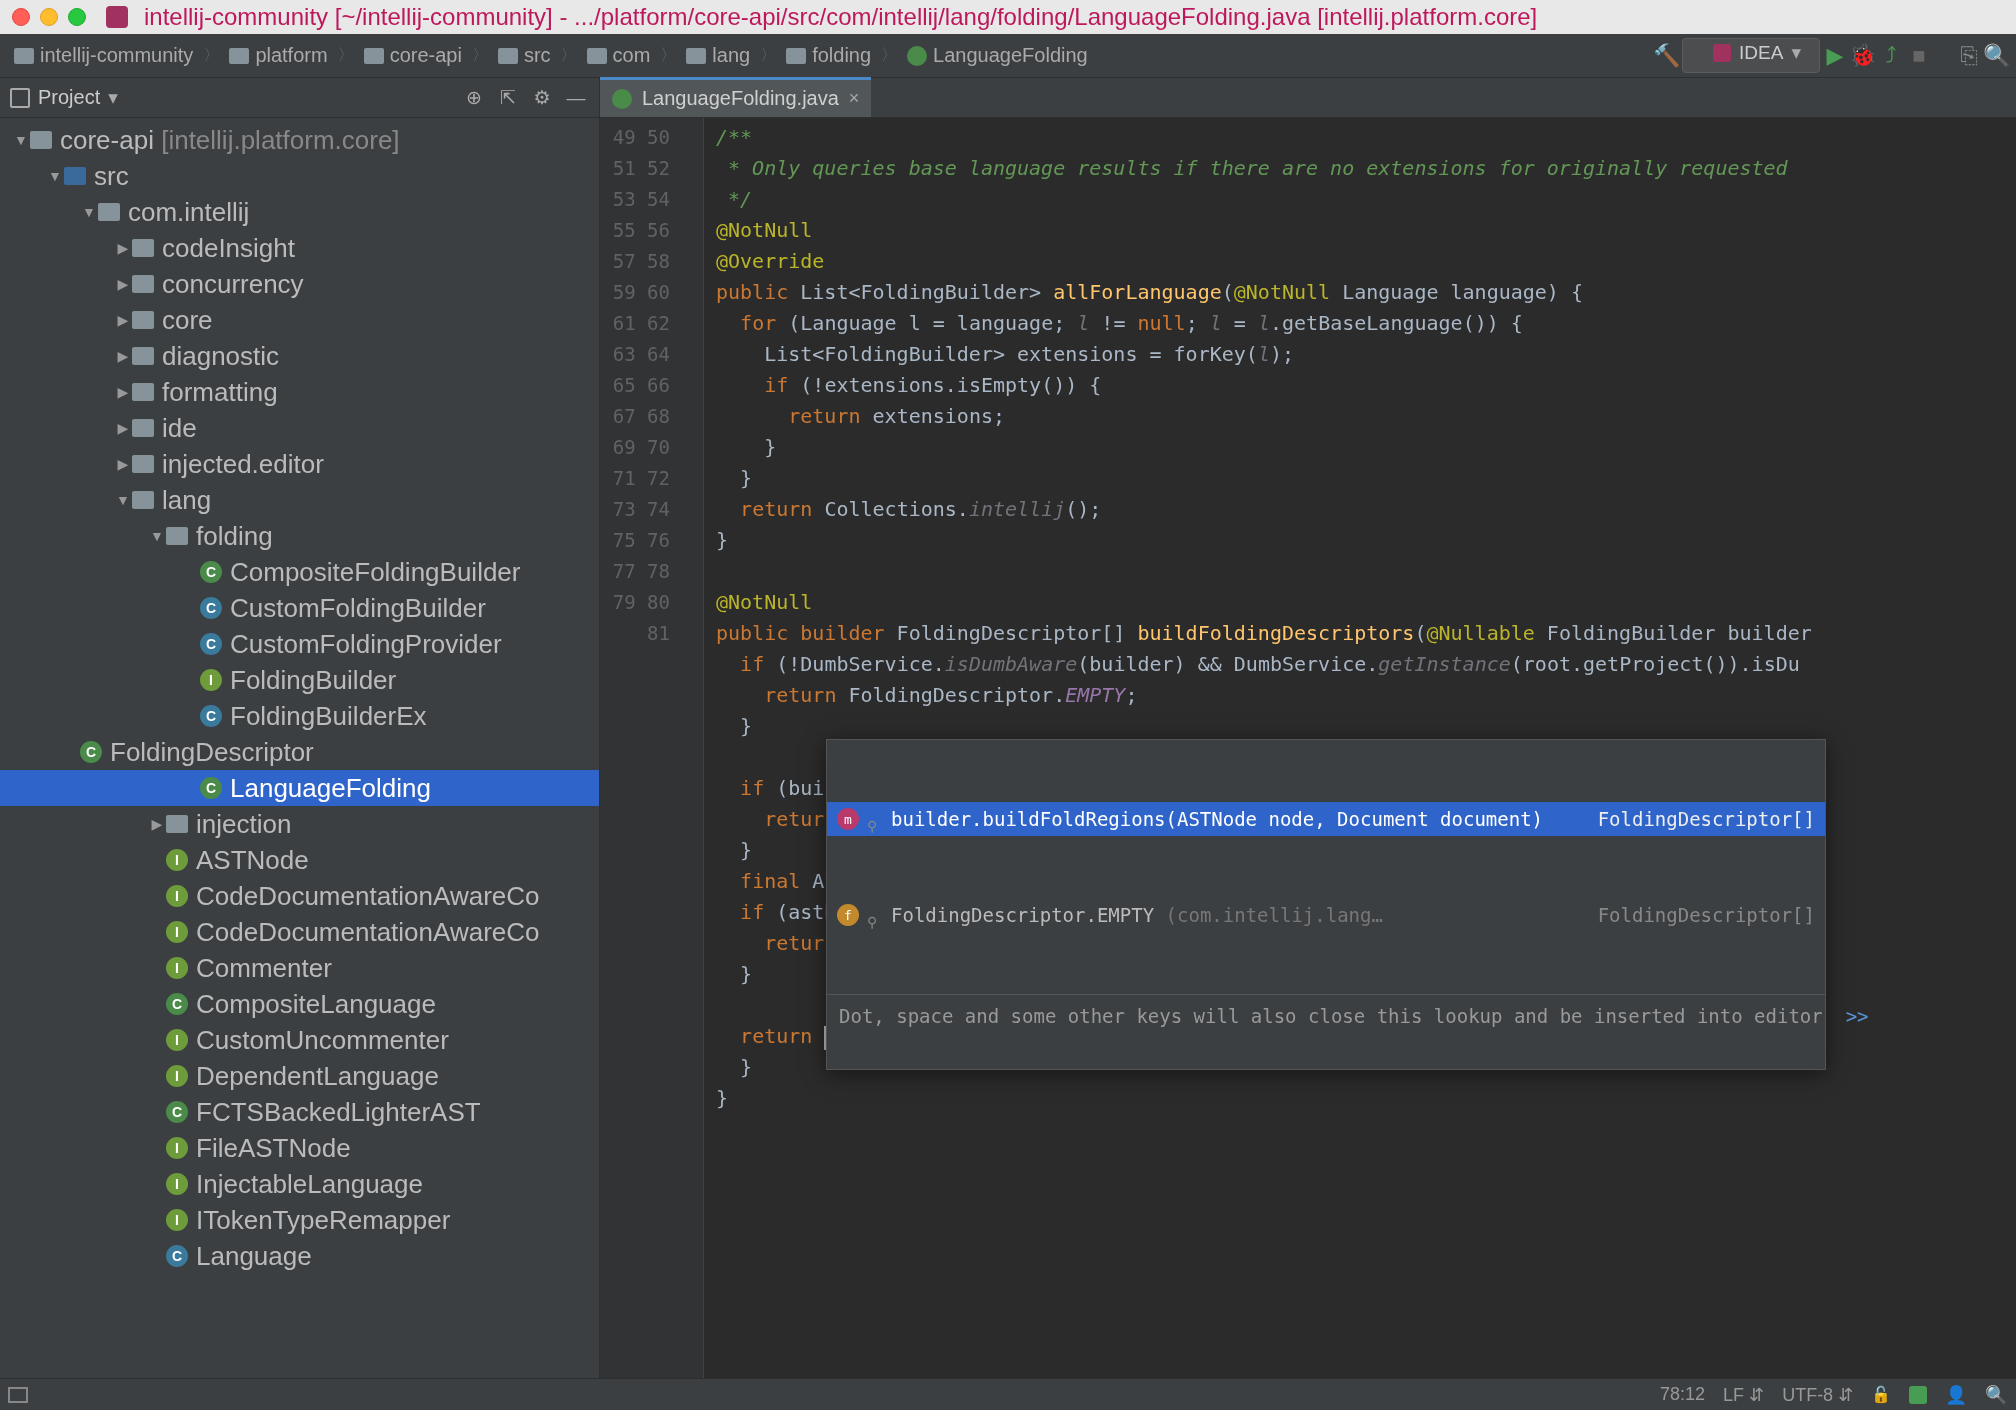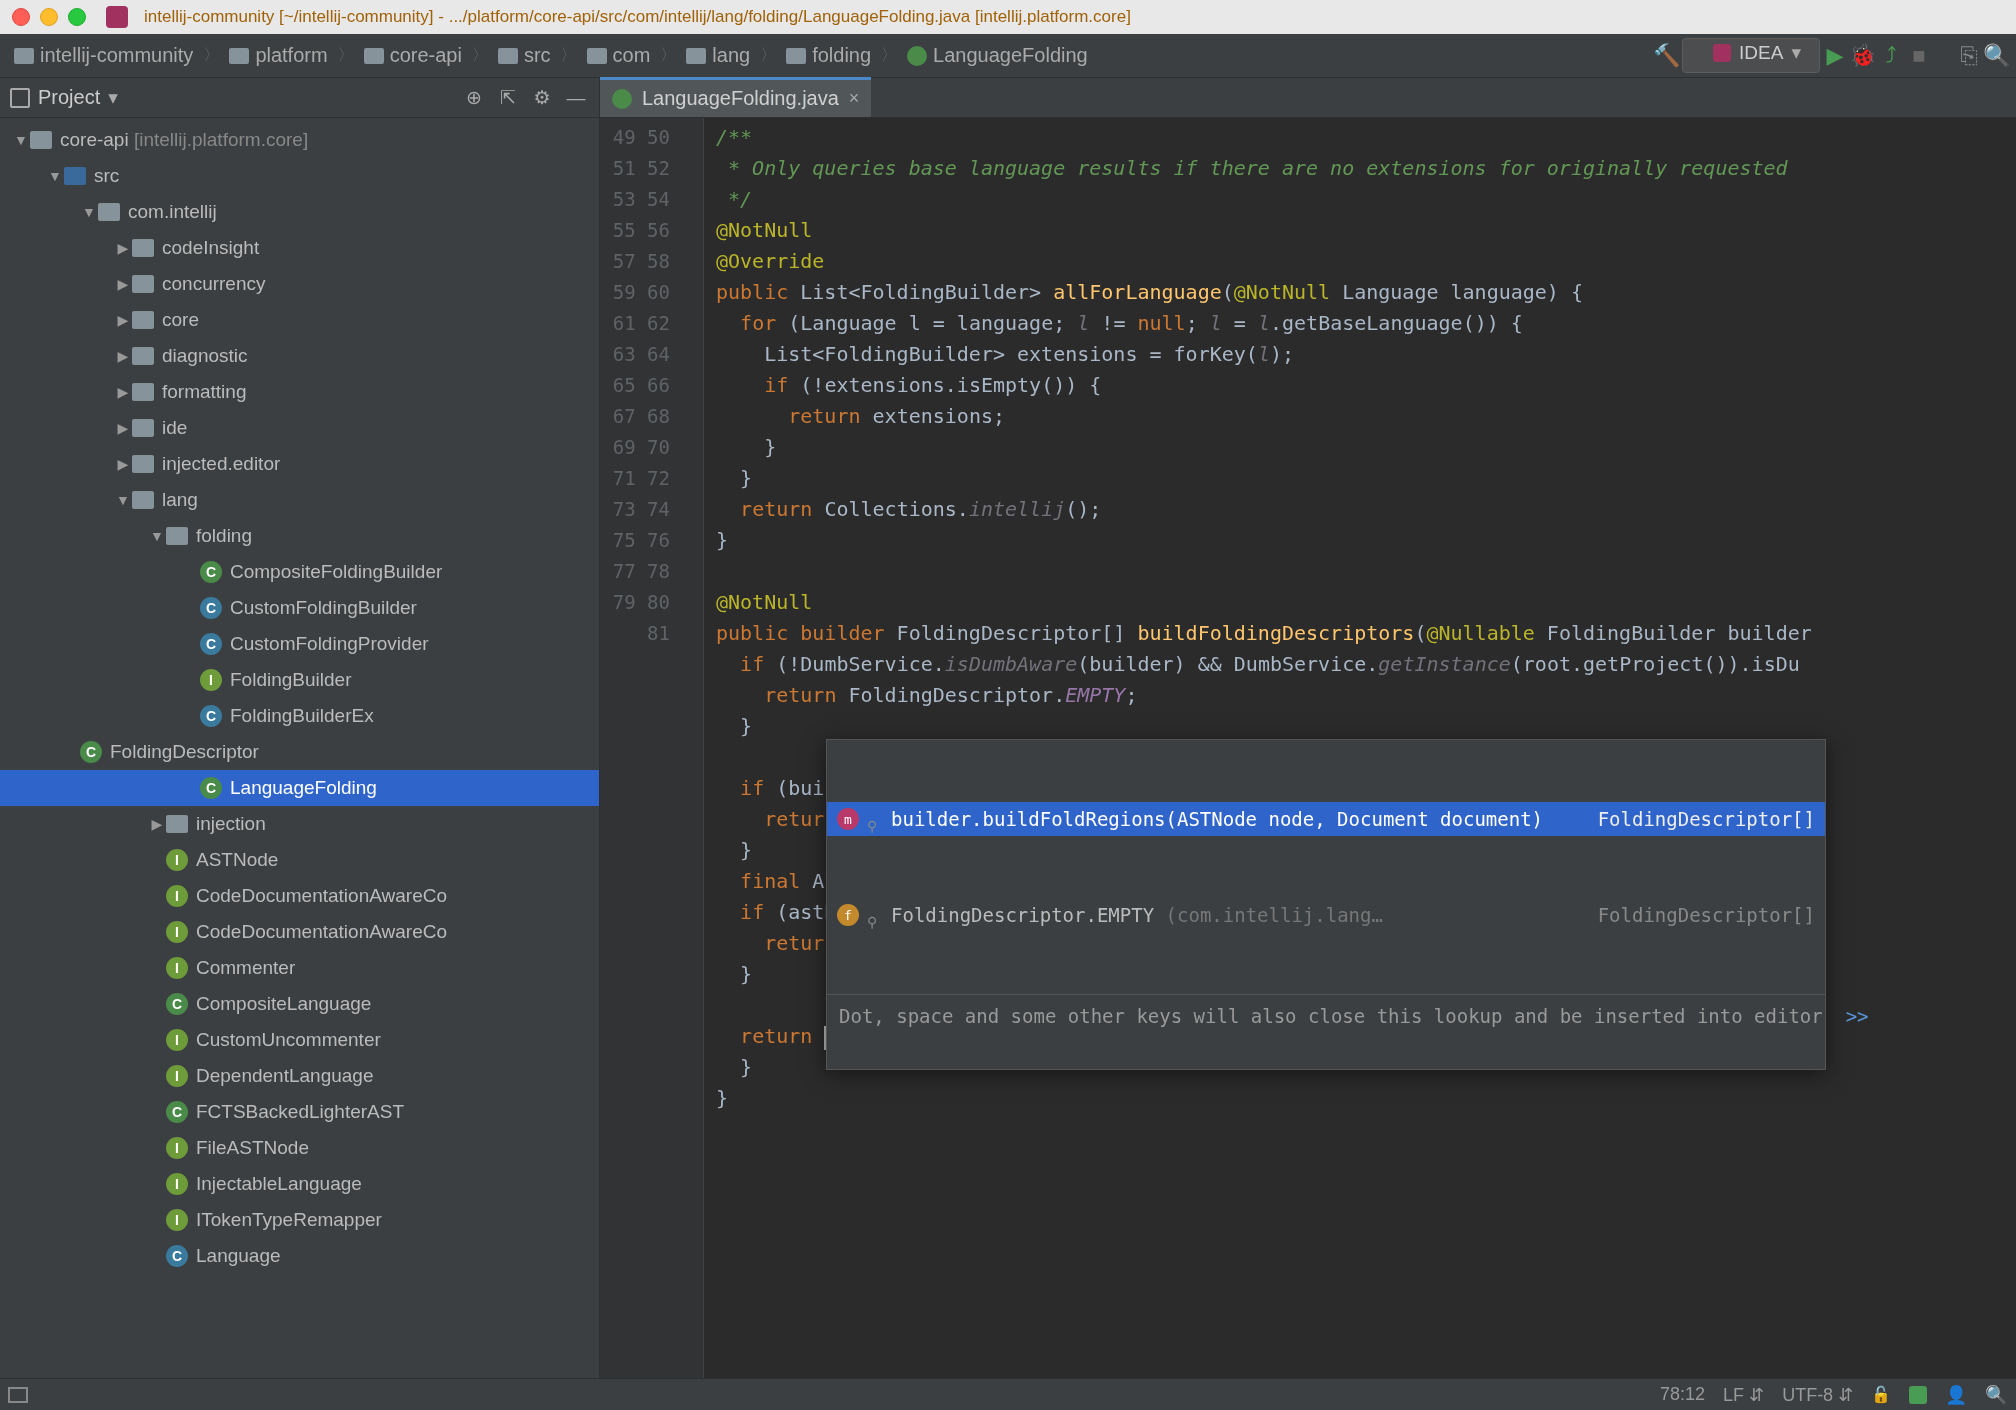--- a/index.html
+++ b/index.html
@@ -4,21 +4,21 @@
 <style>
   * { margin:0; padding:0; box-sizing:border-box; }
   html,body { width:2016px; height:1410px; background:#3c3f41; color:#bbbbbb; font-family:"Helvetica Neue",Arial,sans-serif; font-size:19px; overflow:hidden; }
   
   .titlebar { height:34px; background:#e8e8e8; display:flex; align-items:center; padding:0 12px; gap:10px; }
   .tl-dot { width:18px; height:18px; border-radius:50%; }
   .tl-red { background:#ff5f57; border:1px solid #e04640; }
   .tl-yel { background:#ffbd2e; border:1px solid #dfa023; }
   .tl-grn { background:#28c840; border:1px solid #1aad2f; }
   .app-icon { width:22px; height:22px; background:#a1315f; border-radius:4px; margin-left:10px; }
-  .title-text { color:#a16207; font-size:17px; margin-left:6px; }
+  .title-text { color:#be185d; font-size:24px; margin-left:6px; }
   
   .navbar { height:44px; background:#3c3f41; border-bottom:1px solid #2d2f30; display:flex; align-items:center; padding:0 6px; gap:2px; }
   .crumb { display:flex; align-items:center; gap:6px; padding:2px 8px; color:#aaaaaa; font-size:20px; }
   .crumb .folder-ic { width:20px; height:16px; background:#87939a; border-radius:2px; }
   .crumb .class-ic { width:20px; height:20px; background:#4a8b4a; border-radius:50%; }
   .crumb-sep { color:#666; font-size:16px; }
   .nav-spacer { flex:1; }
   .nav-btn { width:26px; height:26px; display:flex; align-items:center; justify-content:center; }
   .nav-ic { font-size:22px; }
   .idea-box { background:#4b4d4f; border:1px solid #5a5c5e; border-radius:4px; padding:2px 18px 8px 30px; color:#ccc; display:flex; align-items:center; gap:8px; }
@@ -36,21 +36,21 @@
   .t-row.sel { background:#2f65ca; color:#fff; }
   .t-arrow { width:18px; display:inline-block; text-align:center; color:#999; font-size:14px; }
   .t-arrow.open::before { content:"▼"; }
   .t-arrow.closed::before { content:"▶"; }
   .ic-pkg { width:22px; height:18px; background:#87939a; border-radius:2px; margin-right:8px; display:inline-block; }
   .ic-fold { width:22px; height:18px; background:#87939a; border-radius:2px; margin-right:8px; display:inline-block; }
   .ic-cls { width:22px; height:22px; background:#4a8b4a; border-radius:50%; margin-right:8px; display:inline-block; position:relative; }
   .ic-cls::after { content:"C"; position:absolute; inset:0; display:flex; align-items:center; justify-content:center; color:#fff; font-size:14px; font-weight:bold; }
   .ic-int { width:22px; height:22px; background:#6e9c3a; border-radius:50%; margin-right:8px; display:inline-block; position:relative; }
   .ic-int::after { content:"I"; position:absolute; inset:0; display:flex; align-items:center; justify-content:center; color:#fff; font-size:14px; font-weight:bold; }
-  .t-label { font-size:19px; }
+  .t-label { font-size:26px; }
   .t-label .mod { color:#888; }
   
   .editor { flex:1; display:flex; flex-direction:column; background:#2b2b2b; min-width:0; }
   .tabs { height:40px; background:#3c3f41; display:flex; align-items:flex-end; border-bottom:1px solid #2d2f30; }
   .tab { height:40px; background:#515658; color:#d0d0d0; display:flex; align-items:center; gap:10px; padding:0 12px; border-top:3px solid #4a88c7; font-size:20px; }
   .tab .close { color:#aaa; font-size:18px; }
   .tab .fic { width:20px; height:20px; background:#4a8b4a; border-radius:50%; }
   .code-wrap { flex:1; display:flex; overflow:hidden; position:relative; }
   .gutter { width:80px; background:#313335; color:#606366; text-align:right; padding:4px 10px 0 0; font-family:Menlo,Consolas,monospace; font-size:19px; line-height:31px; }
   .fold-col { width:24px; background:#313335; border-right:1px solid #404244; position:relative; }

